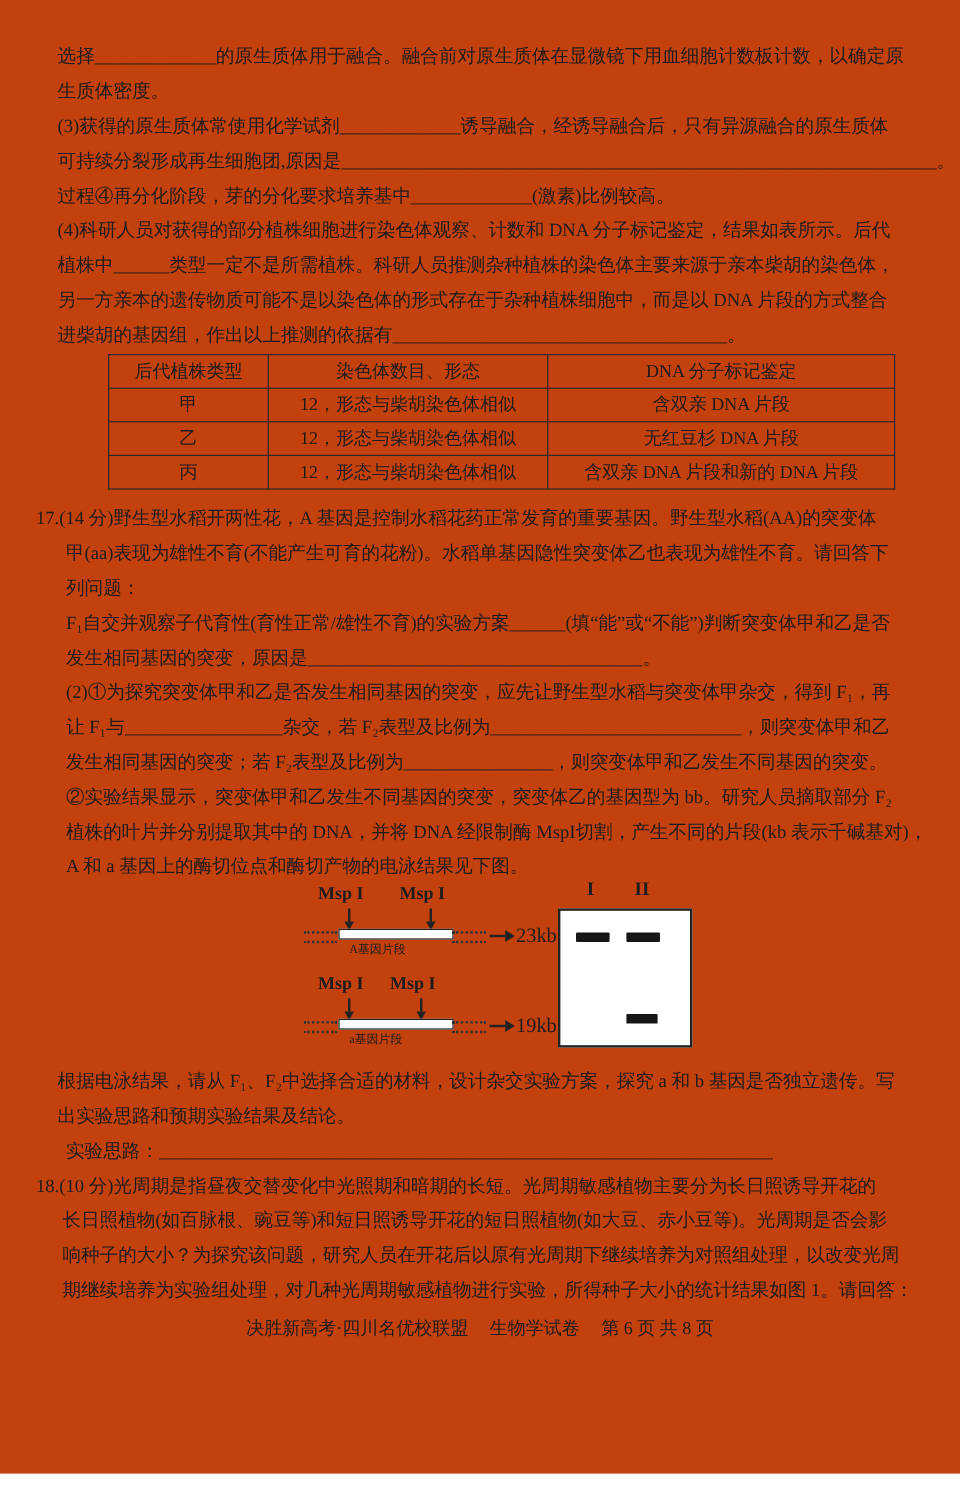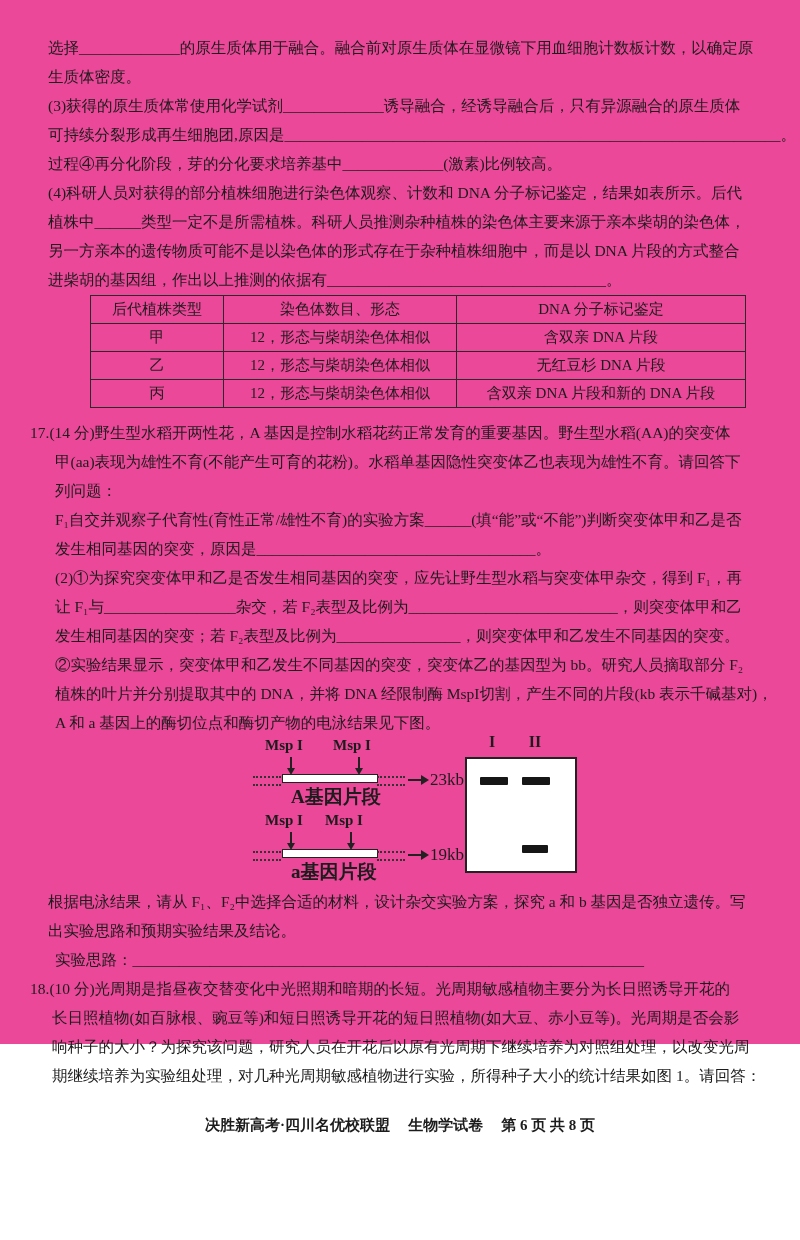--- a/index.html
+++ b/index.html
@@ -3,21 +3,21 @@
 <meta charset="utf-8">
 <style>
   html,body{margin:0;padding:0;}
   body{
     width:800px;height:1240px;
     background:#ffffff;
     overflow:hidden;
     font-family:"Liberation Serif","DejaVu Serif",serif;
     color:#1c1c1c;
   }
-  #page{position:relative;width:800px;height:1044px;background:#ec4899;}
+  #page{position:relative;width:800px;height:1228px;background:#c2410c;}
   #doc{padding-top:33px;}
   .ln{
     height:29px;line-height:29px;
     font-size:15.5px;
     white-space:nowrap;
     color:#1c1c1c;
   }
   .p48{padding-left:48px;}
   .p55{padding-left:55px;}
   .p30{padding-left:30px;}
@@ -54,31 +54,31 @@
     border:4px solid transparent;border-top:7px solid #222;
   }
   .dots{position:absolute;height:6px;border-top:2px dotted #333;border-bottom:2px dotted #333;}
   .bar{position:absolute;height:7px;border:1.5px solid #222;background:#fff;}
   .harrow{position:absolute;height:2px;width:13px;background:#222;}
   .harrow::after{
     content:"";position:absolute;left:13px;top:-4px;
     border:5px solid transparent;border-left:8px solid #222;
   }
   .kb{position:absolute;font-size:17px;white-space:nowrap;}
-  .fraglab{position:absolute;font-size:19px;font-weight:bold;white-space:nowrap;}
+  .fraglab{position:absolute;font-size:10px;font-weight:normal;white-space:nowrap;}
   #gelbox{position:absolute;left:250px;top:20px;width:108px;height:112px;border:2px solid #222;background:#fff;}
   .lane{position:absolute;top:-4px;font-size:16px;font-weight:bold;text-align:center;}
   .band{position:absolute;height:8px;background:#161616;border-radius:1px;}
 
   
   #footer{
-    margin-top:26px;
+    margin-top:8px;
     text-align:center;
     font-size:15px;
-    font-weight:bold;
+    font-weight:normal;
     white-space:nowrap;
   }
   #footer span{margin:0 9px;}
 </style>
 </head>
 <body>
 
 <div id="page">
   <div id="doc">
 

